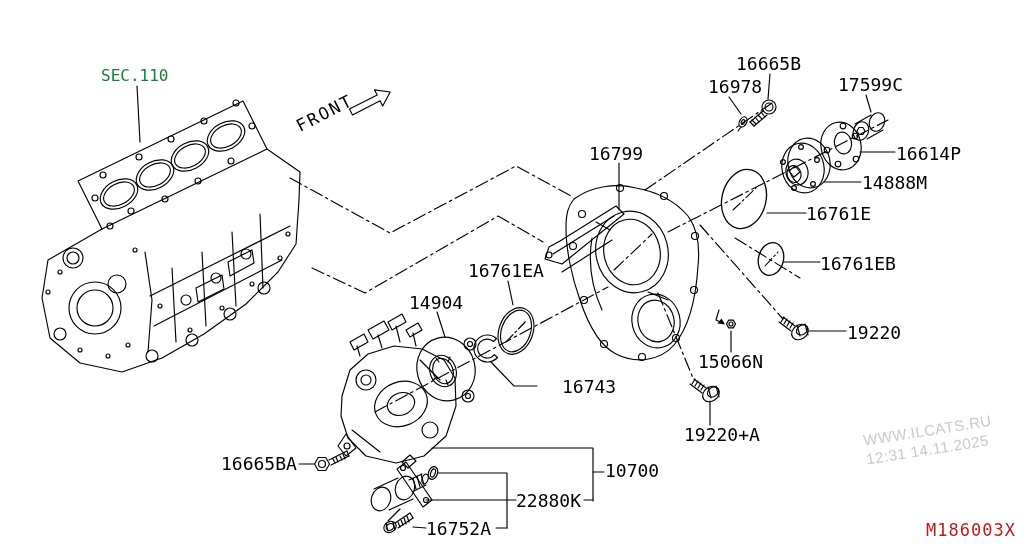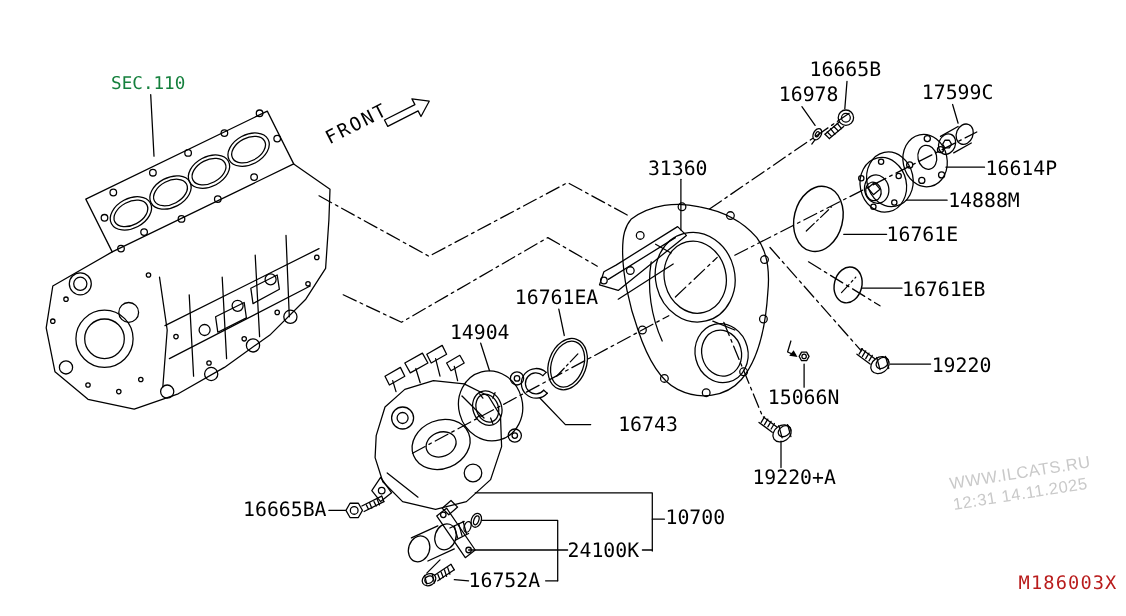--- a/index.html
+++ b/index.html
@@ -376,34 +376,34 @@
     </g>
   </svg>
 
   <div class="seclabel" style="left:101px;top:68px">SEC.110</div>
 
   <div class="frontlabel" style="left:301px;top:118px">FRONT</div>
 
   <div class="plabel" style="left:736px;top:56px">16665B</div>
   <div class="plabel" style="left:708px;top:79px">16978</div>
   <div class="plabel" style="left:838px;top:77px">17599C</div>
-  <div class="plabel" style="left:589px;top:146px">31360</div>
+  <div class="plabel" style="left:589px;top:146px">16799</div>
   <div class="plabel" style="left:896px;top:146px">16614P</div>
   <div class="plabel" style="left:862px;top:175px">14888M</div>
   <div class="plabel" style="left:806px;top:206px">16761E</div>
   <div class="plabel" style="left:820px;top:256px">16761EB</div>
   <div class="plabel" style="left:468px;top:263px">16761EA</div>
   <div class="plabel" style="left:409px;top:295px">14904</div>
   <div class="plabel" style="left:847px;top:325px">19220</div>
   <div class="plabel" style="left:698px;top:354px">15066N</div>
   <div class="plabel" style="left:562px;top:379px">16743</div>
   <div class="plabel" style="left:684px;top:427px">19220+A</div>
   <div class="plabel" style="left:221px;top:456px">16665BA</div>
   <div class="plabel" style="left:605px;top:463px">10700</div>
-  <div class="plabel" style="left:516px;top:493px">24100K</div>
+  <div class="plabel" style="left:516px;top:493px">22880K</div>
   <div class="plabel" style="left:426px;top:521px">16752A</div>
 
   <div class="watermark">
     <div>WWW.ILCATS.RU</div>
     <div>12:31 14.11.2025</div>
   </div>
 
   <div class="code" style="left:926px;top:522px">M186003X</div>
 </div>
 

